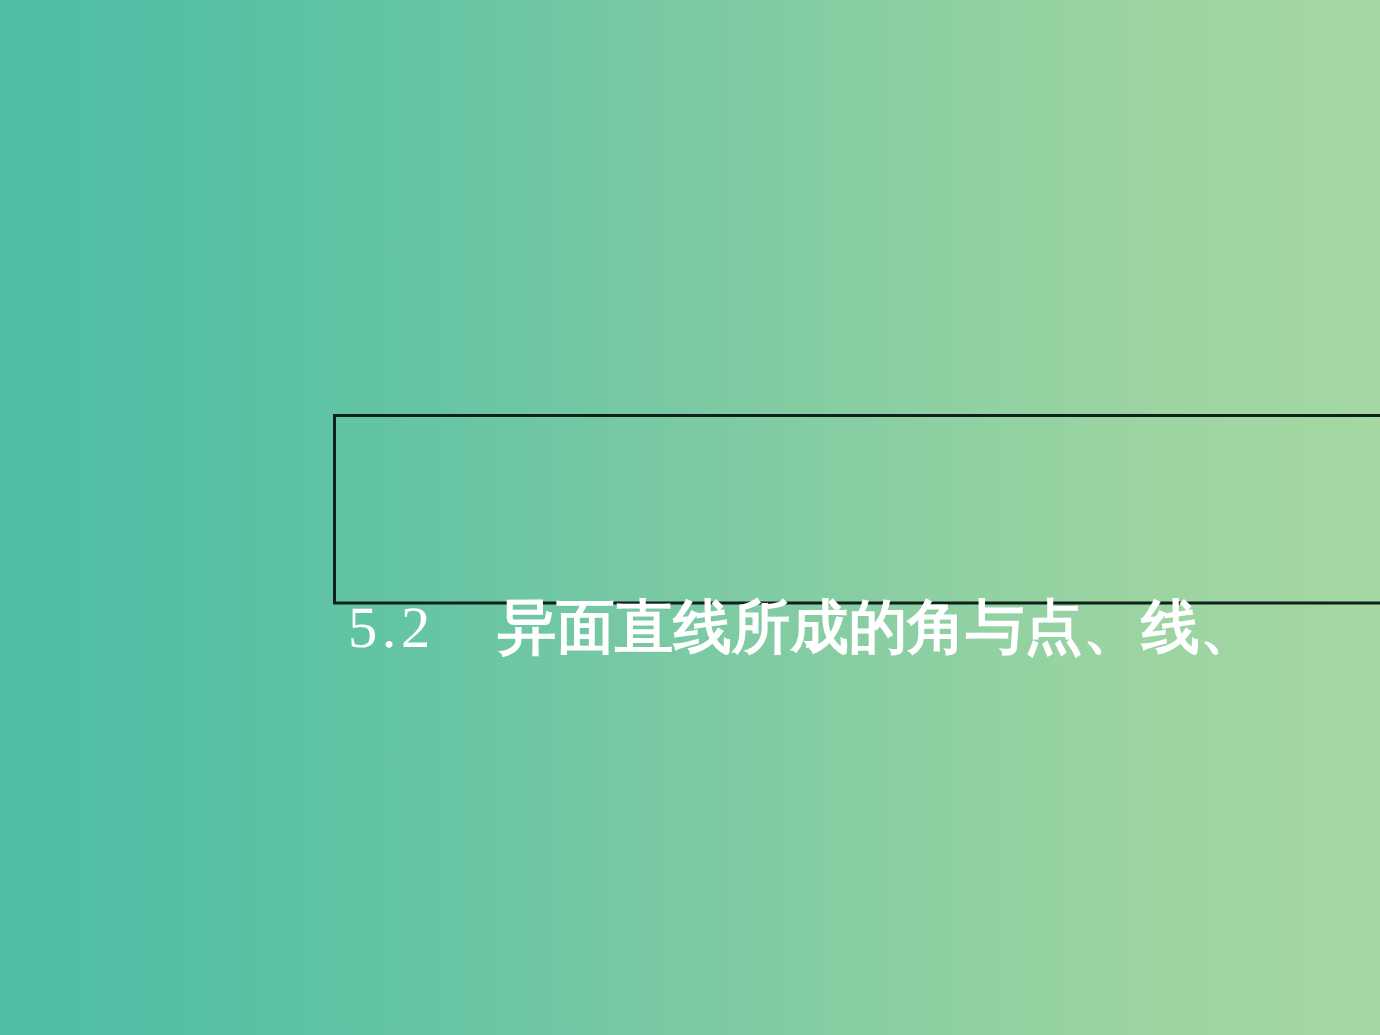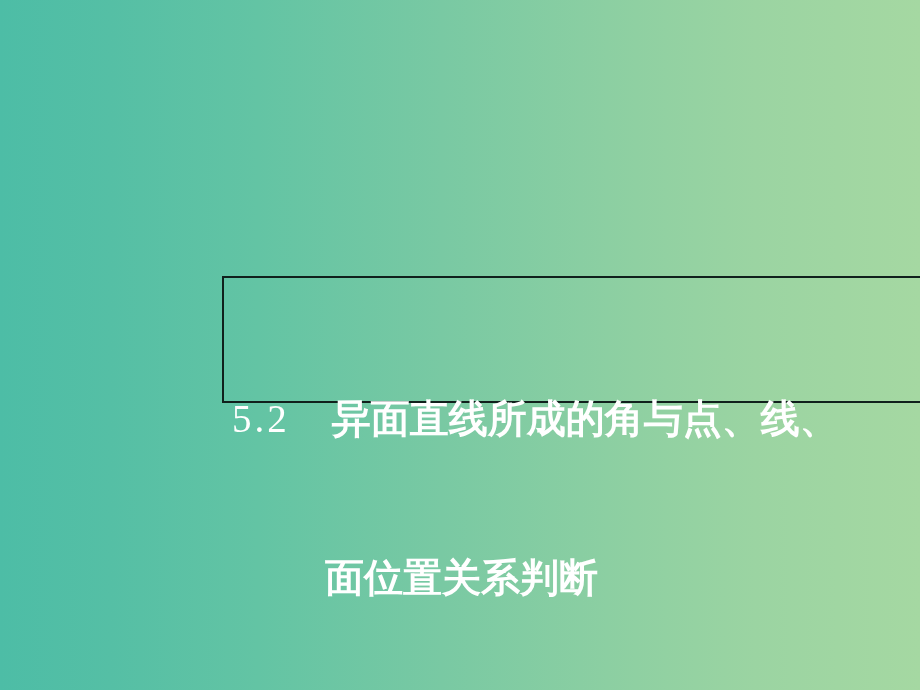--- a/index.html
+++ b/index.html
@@ -69,17 +69,17 @@
   }
 </style>
 </head>
 <body>
 
 <div id="slide">
 
   <div id="title-box">
     <div id="title-text">
       <span class="line"><span class="num">5.2</span><span class="gap"></span><span>异面直线所成的角与点、线、</span></span>
-      <span class="line"><span class="num">&nbsp;&nbsp;&nbsp;&nbsp;</span><span class="gap"></span><span>面位置关系判断</span></span>
+      <span class="line"><span class="num">&nbsp;&nbsp;&nbsp;&nbsp;</span><span class="gap"></span></span>
     </div>
   </div>
 
 </div>
 
 </body></html>

